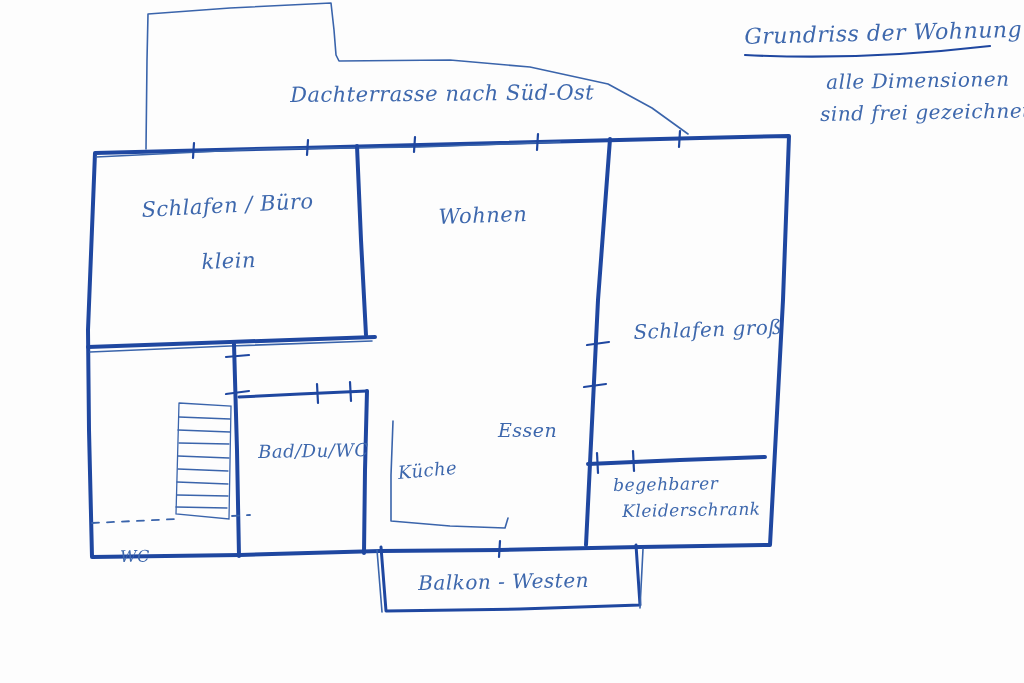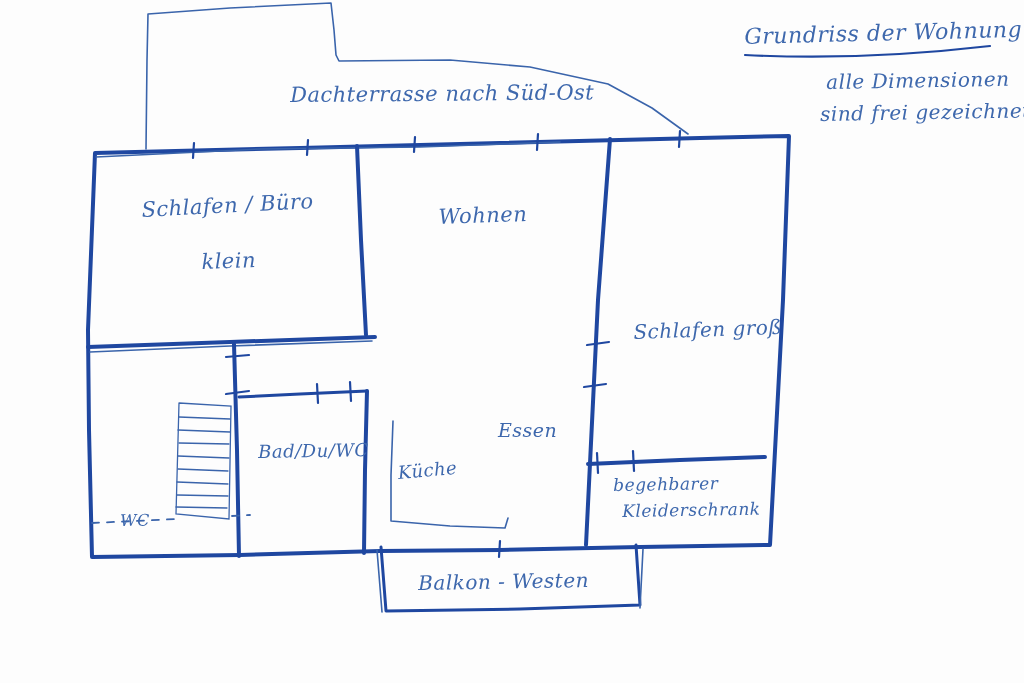--- a/index.html
+++ b/index.html
@@ -116,17 +116,17 @@
 
   <div class="hand" style="left:258px;top:441px;font-size:18px;transform:rotate(-1deg);">Bad/Du/WC</div>
 
   <div class="hand" style="left:397px;top:462px;font-size:18px;transform:rotate(-5deg);">Küche</div>
 
   <div class="hand" style="left:498px;top:419px;font-size:19px;font-style:italic;">Essen</div>
 
   <div class="hand" style="left:613px;top:475px;font-size:17px;transform:rotate(-1deg);">begehbarer</div>
   <div class="hand" style="left:622px;top:501px;font-size:17px;transform:rotate(-1deg);">Kleiderschrank</div>
 
-  <div class="hand" style="left:120px;top:511px;font-size:16px;transform:rotate(-1deg);">WC</div>
+  <div class="hand" style="left:120px;top:547px;font-size:16px;transform:rotate(-1deg);">WC</div>
 
   <div class="hand" style="left:418px;top:571px;font-size:20px;transform:rotate(-1deg);">Balkon - Westen</div>
 
 </div>
 
 </body></html>

